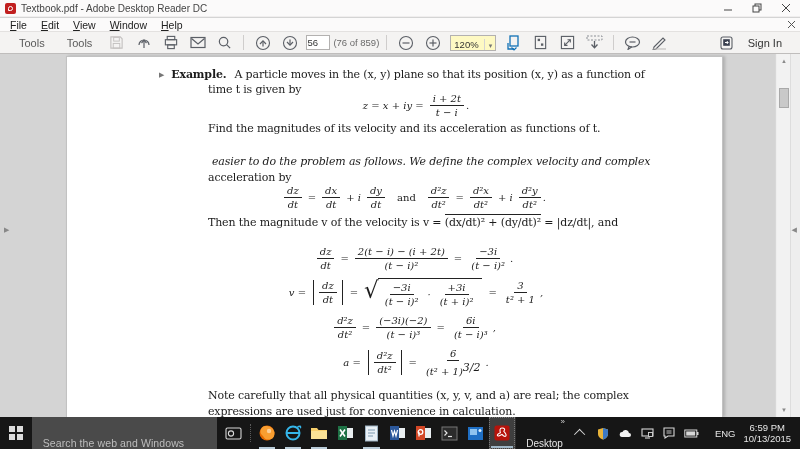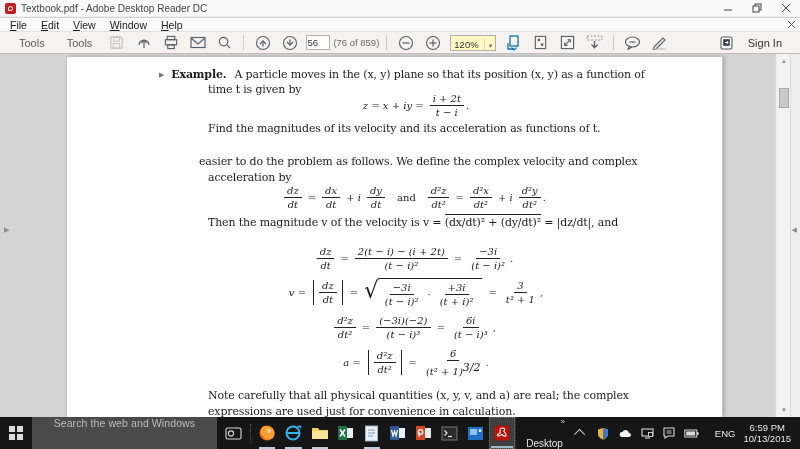--- a/index.html
+++ b/index.html
@@ -63,21 +63,21 @@
   .sarrow { position:absolute; left:0; width:14px; height:12px; display:flex; align-items:center; justify-content:center; font-size:6px; color:#8a8a8a; }
   .sthumb { position:absolute; left:2px; top:34px; width:10px; height:20px; background:#c9c9c9; border:1px solid #a9a9a9; }
   .paneleft { position:absolute; left:4px; top:172px; font-size:7px; color:#888; }
   .paneright { position:absolute; right:3px; top:172px; font-size:7px; color:#888; }
 
   
   .taskbar { position:absolute; left:0; right:0; bottom:0; height:32px; background:#161616; display:flex; align-items:center; }
   .startbtn { width:34px; height:32px; display:flex; align-items:center; justify-content:center; }
   .winlogo { display:grid; grid-template-columns:6px 6px; grid-template-rows:6px 6px; gap:1.5px; }
   .winlogo i { background:#dcdcdc; display:block; }
-  .searchbox { width:198px; height:32px; background:#4a4a4a; display:flex; align-items:flex-start; padding-left:22px; }
+  .searchbox { width:198px; height:32px; background:#4a4a4a; display:flex; align-items:flex-end; padding-left:11px; }
   .searchbox .stxt { font-size:10.5px; color:#bdbdbd; letter-spacing:0.1px; }
   .taskview { width:30px; height:32px; display:flex; align-items:center; justify-content:center; margin-left:2px; }
   .tbdiv { width:1px; height:18px; border-left:1px dotted #5a5a5a; margin:0 3px; }
   .app { position:relative; width:28px; height:32px; display:flex; align-items:center; justify-content:center; }
   .app.running::after { content:""; position:absolute; bottom:0; left:5px; right:5px; height:2px; background:#b9cbd8; }
   .app.active { background:#3f3f3f; border:1px dotted #777; }
   .app.active::after { content:""; position:absolute; bottom:0; left:1px; right:1px; height:2px; background:#9fb6c6; }
   .trayright { margin-left:auto; display:flex; align-items:center; height:100%; }
   .desktopwrap { position:relative; height:100%; display:flex; align-items:center; padding:0 8px 0 10px; border-left:1px solid #2c2c2c; }
   .overflowg { position:absolute; top:0px; right:6px; font-size:8px; color:#cfcfcf; }
@@ -280,21 +280,21 @@
       <div class="eq" style="top:36px;">
         <span class="sym">z = x + iy =</span>
         <span class="fr">
             <span class="n">i + 2t</span>
             <span class="d">t − i</span>
           </span>
         <span>.</span>
       </div>
 
       <div class="tl" style="left:141px; top:65px;">Find the magnitudes of its velocity and its acceleration as functions of t.</div>
-      <div class="tl" style="left:132px; top:98px;">easier to do the problem as follows.  We define the complex velocity and complex</div>
+      <div class="tl" style="left:145px; top:98px;font-style:italic;">easier to do the problem as follows.  We define the complex velocity and complex</div>
       <div class="tl" style="left:141px; top:114px;">acceleration by</div>
 
       <div class="eq" style="top:128px;">
         <span class="fr">
             <span class="n">dz</span>
             <span class="d">dt</span>
           </span>
         <span class="sym">=</span>
         <span class="fr">
             <span class="n">dx</span>

